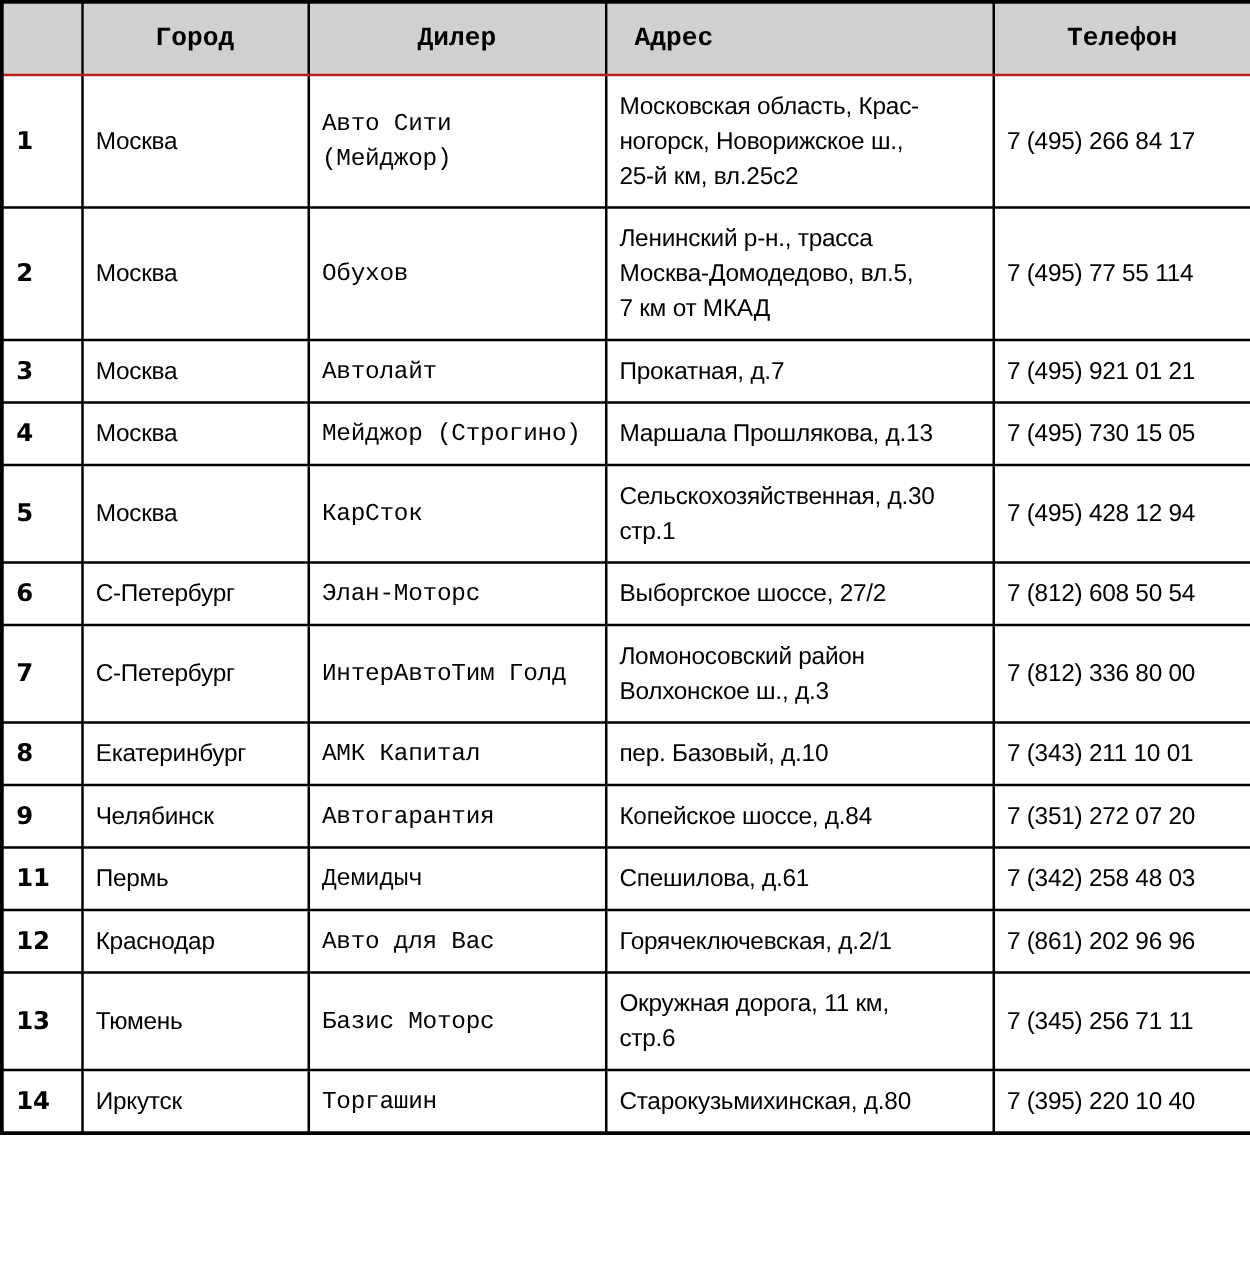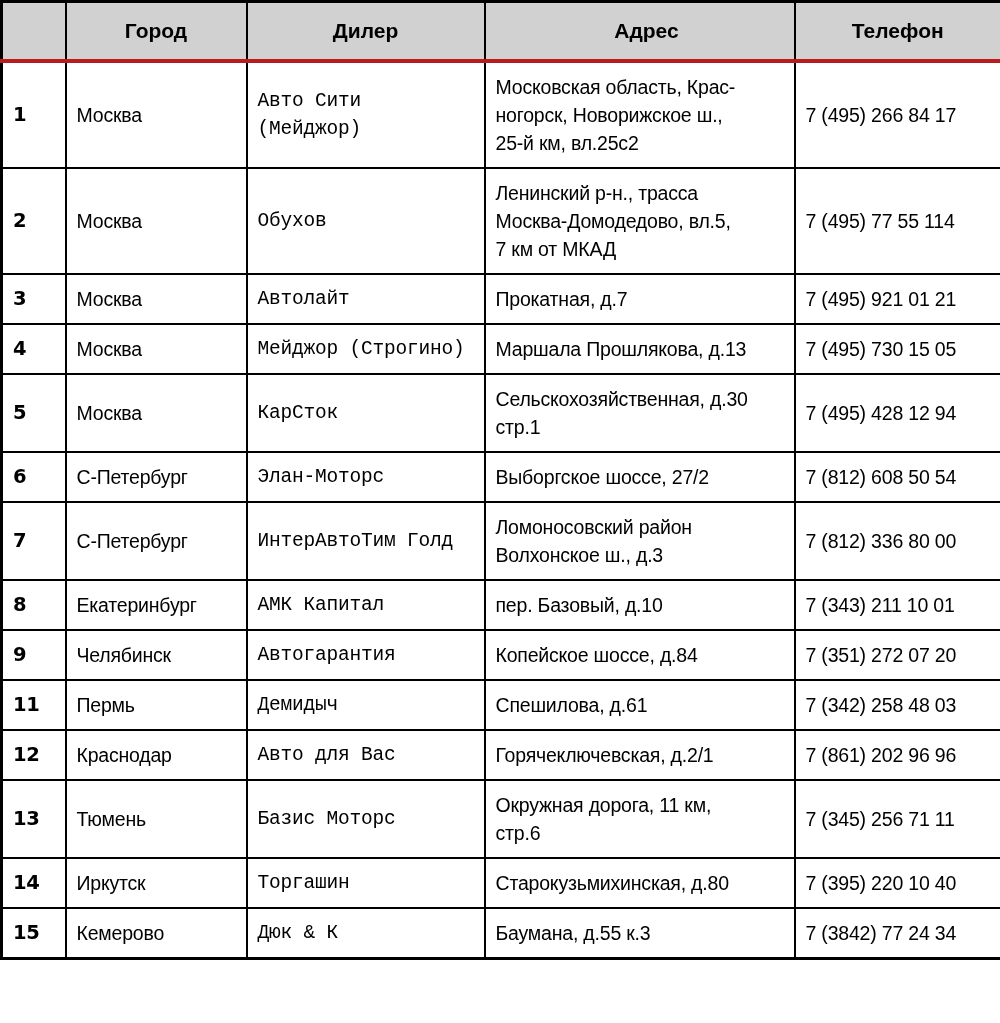--- a/index.html
+++ b/index.html
@@ -22,29 +22,29 @@
   table.dealers th,
   table.dealers td {
     border: 2px solid #000000;
     vertical-align: middle;
     overflow: hidden;
   }
   
   table.dealers thead th {
     background: #d1d1d1;
     height: 56px;
-    font-family: Liberation Sans, sans-serif;
+    font-family: Liberation Mono, monospace;
     font-weight: bold;
     font-size: 21px;
     text-align: center;
     padding: 0 8px;
-    border-bottom: 4px solid #b91c1c;
+    border-bottom: 2px solid #b91c1c;
   }
   table.dealers thead th.h-address {
-    text-align: center;
+    text-align: left;
     padding-left: 22px;
   }
   
   table.dealers td {
     font-size: 19.5px;
     line-height: 28px;
     letter-spacing: -0.2px;
     padding: 10px;
     text-align: left;
     background: #ffffff;
@@ -176,21 +176,14 @@
 стр.6</td>
     <td class="c-phone">7 (345) 256 71 11</td>
   </tr>
       <tr>
     <td class="c-num">14</td>
     <td class="c-city">Иркутск</td>
     <td class="c-dealer">Торгашин</td>
     <td class="c-address">Старокузьмихинская, д.80</td>
     <td class="c-phone">7 (395) 220 10 40</td>
   </tr>
-      <tr>
-    <td class="c-num">15</td>
-    <td class="c-city">Кемерово</td>
-    <td class="c-dealer">Дюк &amp; К</td>
-    <td class="c-address">Баумана, д.55 к.3</td>
-    <td class="c-phone">7 (3842) 77 24 34</td>
-  </tr>
     </tbody>
 </table>
 
 </body></html>

